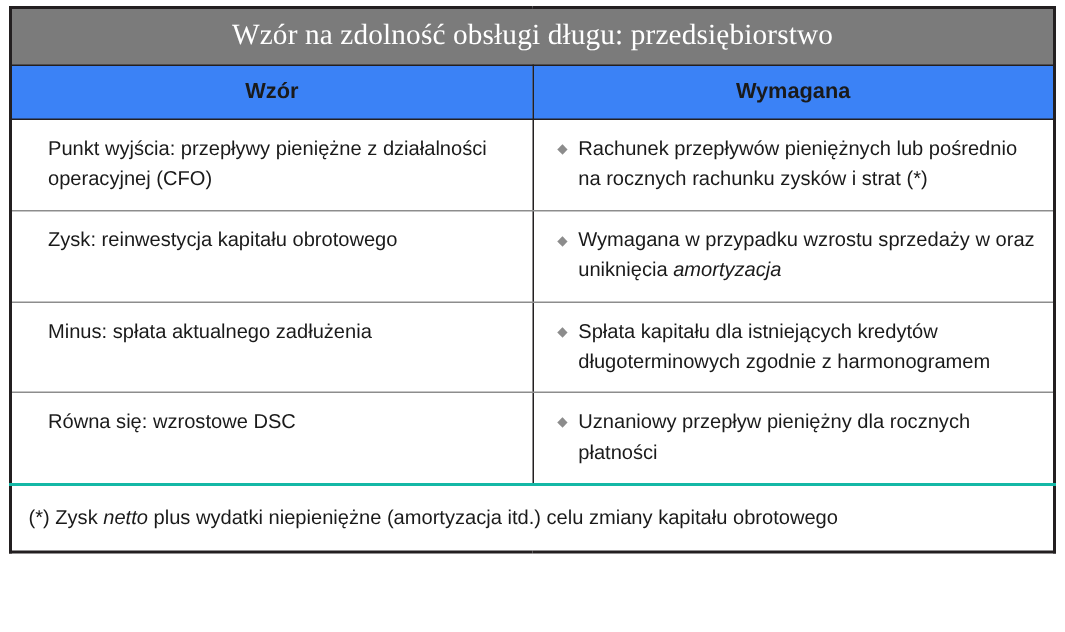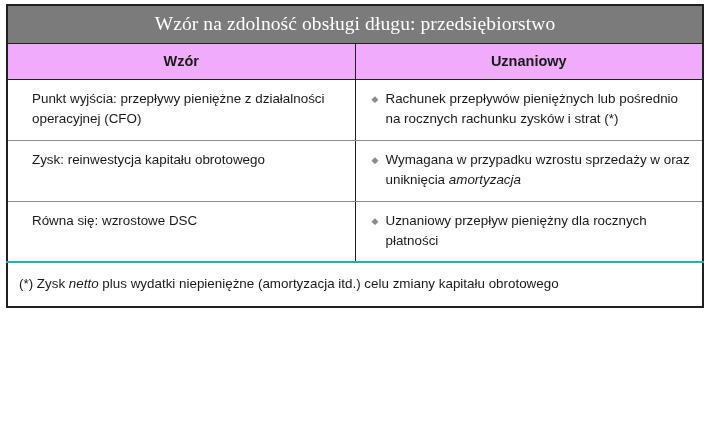--- a/index.html
+++ b/index.html
@@ -44,21 +44,21 @@
   }
 
   
   .colhead-row td {
     font-family: "Liberation Sans", sans-serif;
     font-weight: bold;
     font-size: 14.5px;
     color: #1a1a1a;
     text-align: center;
     padding: 9px 4px 10px 4px;
-    background: #f0abfc;
+    background: #3b82f6;
     border-bottom: 1.5px solid #231f20;
   }
   .colhead-row td.col-left {
     border-right: 1.5px solid #231f20;
   }
 
   
   .body-row td {
     font-size: 13.4px;
     line-height: 1.52;
@@ -112,21 +112,21 @@
 <div class="table-wrap">
   <table class="dsc-table">
     <tbody>
 
       <tr class="title-row">
         <td colspan="2">Wzór na zdolność obsługi długu: przedsiębiorstwo</td>
       </tr>
 
       <tr class="colhead-row">
         <td class="col-left" style="width:272px">Wzór</td>
-        <td style="width:424px">Uznaniowy</td>
+        <td style="width:424px">Wymagana</td>
       </tr>
 
       <tr class="body-row">
         <td class="cell-formula">Punkt wyjścia: przepływy pieniężne z działalności operacyjnej (CFO)</td>
         <td class="cell-comment">
           <span class="bullet-line">
             <span class="bullet-icon">◆</span>
             <span>Rachunek przepływów pieniężnych lub pośrednio na rocznych rachunku zysków i strat (*)</span><em></em><span></span>
           </span>
         </td>
@@ -136,20 +136,29 @@
         <td class="cell-formula">Zysk: reinwestycja kapitału obrotowego</td>
         <td class="cell-comment">
           <span class="bullet-line">
             <span class="bullet-icon">◆</span>
             <span>Wymagana w przypadku wzrostu sprzedaży w oraz uniknięcia </span><em>amortyzacja</em><span></span>
           </span>
         </td>
       </tr>
 
 
+      <tr class="body-row">
+        <td class="cell-formula">Minus: spłata aktualnego zadłużenia</td>
+        <td class="cell-comment">
+          <span class="bullet-line">
+            <span class="bullet-icon">◆</span>
+            <span>Spłata kapitału dla istniejących kredytów długoterminowych zgodnie z harmonogramem</span><em></em><span></span>
+          </span>
+        </td>
+      </tr>
 
       <tr class="body-row last-body">
         <td class="cell-formula">Równa się: wzrostowe DSC</td>
         <td class="cell-comment">
           <span class="bullet-line">
             <span class="bullet-icon">◆</span>
             <span>Uznaniowy przepływ pieniężny dla rocznych płatności</span><em></em><span></span>
           </span>
         </td>
       </tr>

